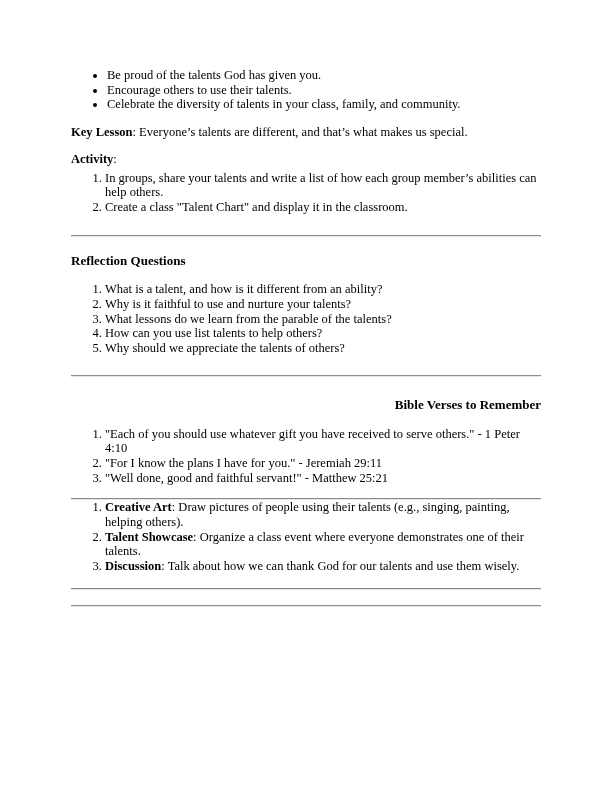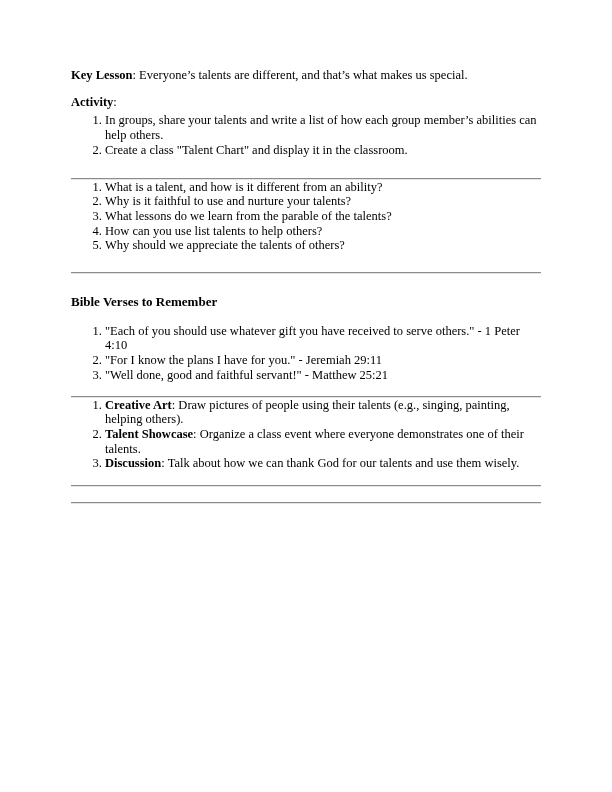--- a/index.html
+++ b/index.html
@@ -28,52 +28,58 @@
   ol { padding-left: 34px; }
   li { margin: 0; }
   .para { margin: 0 0 12px 0; }
   .mb13 { margin-bottom: 13px; }
   .mb14 { margin-bottom: 4px; }
   .heading {
     font-weight: bold;
     font-size: 13px;
   }
   .h-reflection { margin: 17px 0 14px 0; }
-  .h-bible, .h-additional { margin: 21px 0 14px 0; }
+  .h-bible, .h-additional { margin: 21px 0 14px 0; text-align: right; }
   hr.rule {
     border: 0;
     border-top: 1px solid #8c8c8c;
     border-bottom: 1px solid #e4e4e4;
     height: 0;
     margin: 0;
   }
   hr.hr1 { margin-top: 20px; }
   hr.hr2 { margin-top: 19px; }
   hr.hr3 { margin-top: 13px; }
   hr.hr4 { margin-top: 14px; }
   hr.hr5 { margin-top: 15px; }
   strong { font-weight: bold; }
 </style>
 </head>
 <body>
 
 <div class="page">
 
+  <ul class="mb13">
+    <li>Be proud of the talents God has given you.</li>
+    <li>Encourage others to use their talents.</li>
+    <li>Celebrate the diversity of talents in your class, family, and community.</li>
+  </ul>
 
   <p class="para"><strong>Key Lesson</strong><span>: Everyone’s talents are different, and that’s what makes us special.</span></p>
 
   <p class="para mb14"><strong>Activity</strong><span>:</span></p>
 
   <ol>
     <li>In groups, share your talents and write a list of how each group member’s abilities can help others.</li>
     <li>Create a class "Talent Chart" and display it in the classroom.</li>
   </ol>
 
   <hr class="rule hr1">
 
+  <p class="heading h-reflection">Reflection Questions</p>
 
   <ol>
     <li>What is a talent, and how is it different from an ability?</li>
     <li>Why is it faithful to use and nurture your talents?</li>
     <li>What lessons do we learn from the parable of the talents?</li>
     <li>How can you use list talents to help others?</li>
     <li>Why should we appreciate the talents of others?</li>
   </ol>
 
   <hr class="rule hr2">

